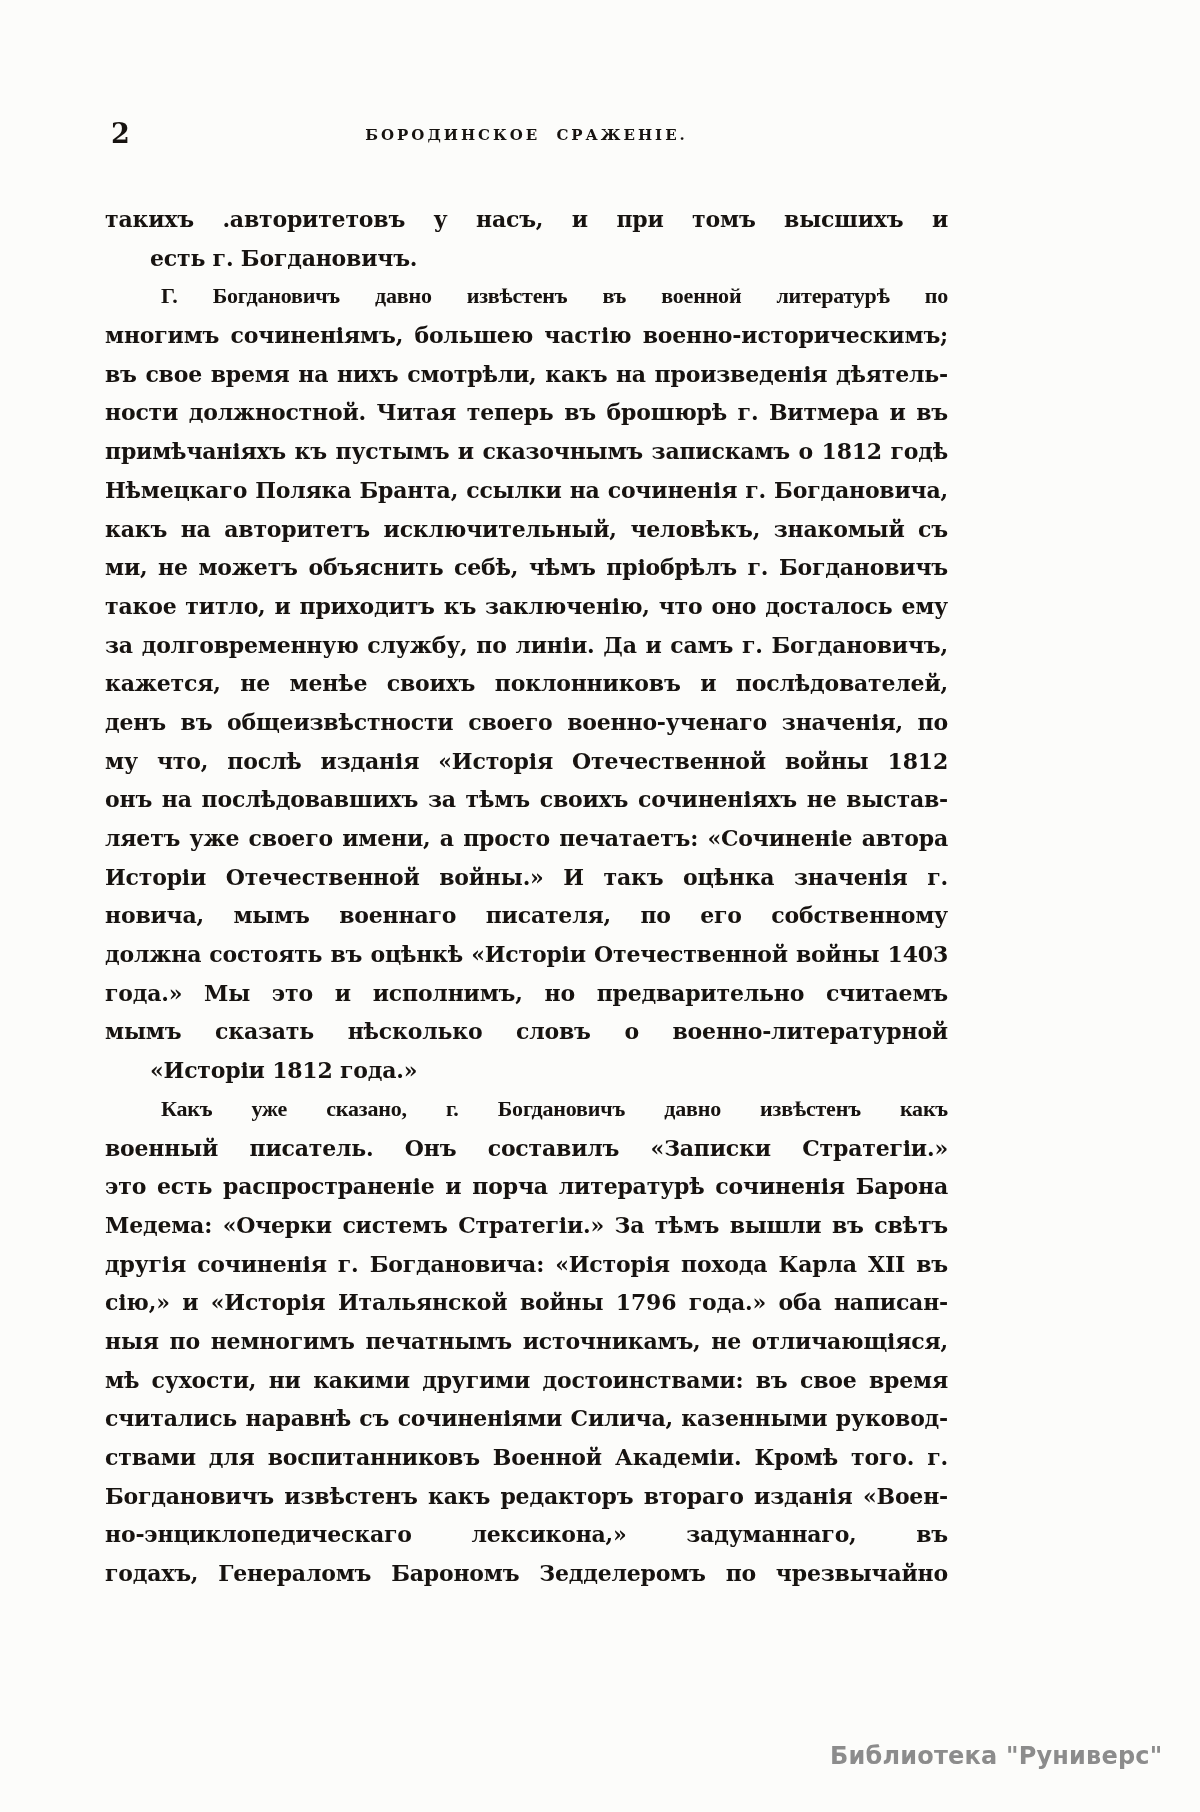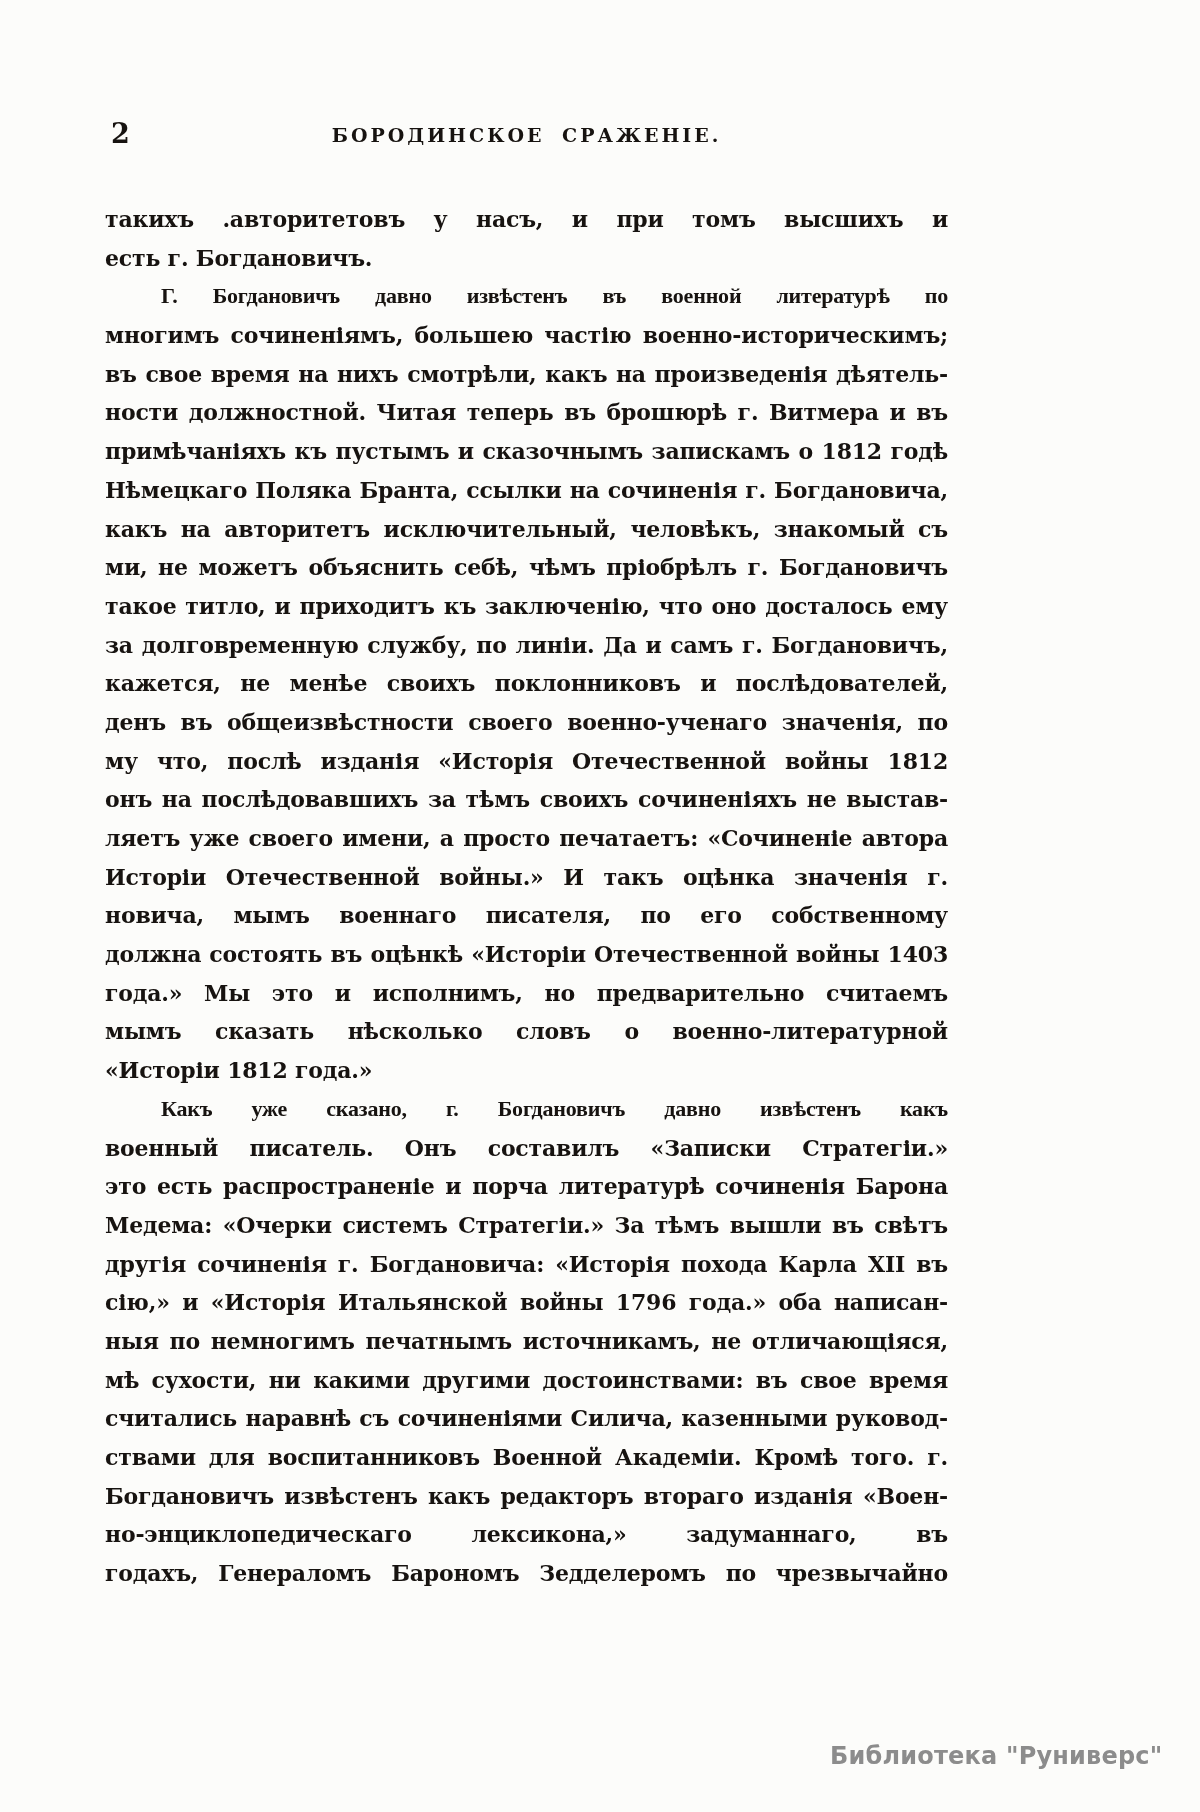--- a/index.html
+++ b/index.html
@@ -31,21 +31,21 @@
     font-size: 27px;
     font-weight: bold;
     line-height: 32px;
   }
   .running-title {
     position: absolute;
     left: 0;
     right: 0;
     top: 5px;
     text-align: center;
-    font-size: 19px;
+    font-size: 15px;
     font-weight: bold;
     letter-spacing: 3px;
     word-spacing: 8px;
     line-height: 24px;
   }
   .body-text {
     position: absolute;
     top: 200px;
     left: 105px;
     width: 843px;
@@ -56,20 +56,21 @@
     font-size: 22px;
     font-weight: bold;
     letter-spacing: -0.2px;
     text-align: justify;
     text-align-last: justify;
     overflow: hidden;
     white-space: normal;
   }
   .line.para-end {
     text-align-last: left;
+    margin-left: 45px;
   }
   .line.indent {
     text-indent: 56px;
     font-family: Liberation Serif, serif;
   }
   .watermark {
     position: absolute;
     top: 1742px;
     left: 830px;
     width: 260px;

